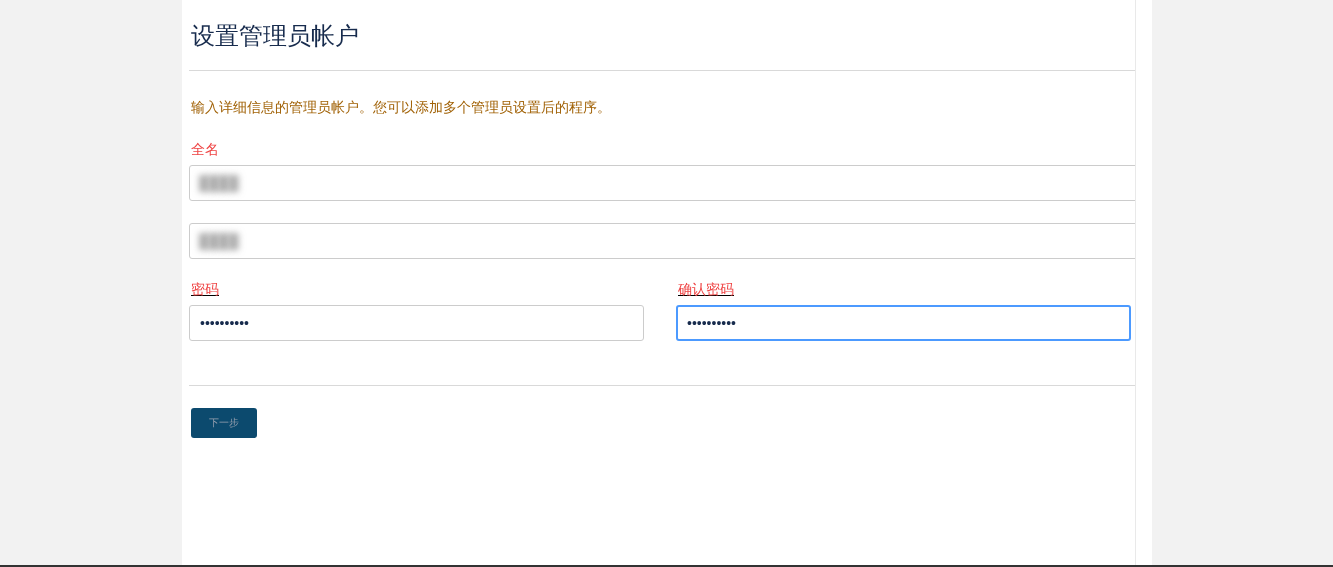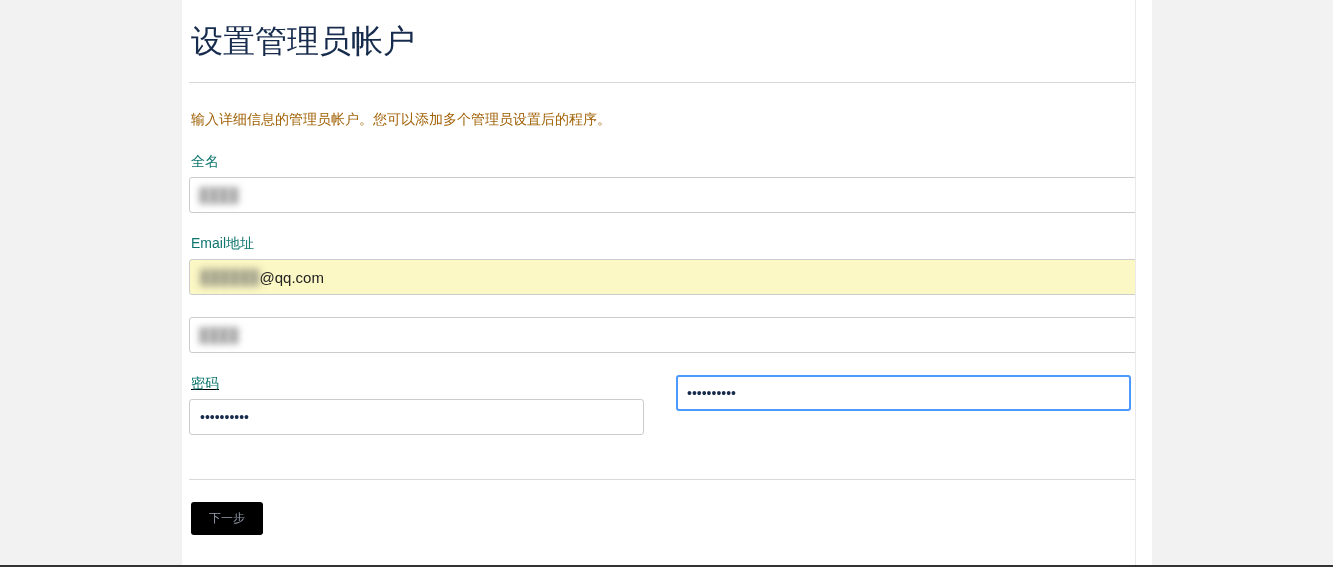--- a/index.html
+++ b/index.html
@@ -17,38 +17,38 @@
       margin: 0 auto;
       height: 100%;
       position: relative;
     }
     .content {
       padding: 20px 0;
       margin: 0 auto;
       width: 955px;
     }
     h2.title {
-      font-size: 32px;
+      font-size: 24px;
       font-weight: 500;
       color: #172b4d;
       margin: 0 0 18px 2px;
     }
     hr.divider {
       border: none;
       border-top: 1px solid #d9d9d9;
       margin: 0 0 28px 0;
     }
     .intro {
       color: #a16207;
       font-size: 14px;
       margin: 0 0 24px 2px;
     }
     .field { margin-bottom: 22px; }
     .field-label {
-      color: #0f766e;
+      color: #ef4444;
       font-size: 14px;
       margin: 0 0 6px 2px;
     }
     .text-input {
       width: 100%;
       height: 36px;
       border: 1px solid #cccccc;
       border-radius: 3px;
       padding: 6px 10px;
       font-size: 14px;
@@ -72,26 +72,26 @@
     .pw-row { display: flex; gap: 32px; text-decoration: underline; }
     .pw-col-left { flex: 0 0 455px; }
     .pw-col-right { flex: 0 0 455px; }
     hr.divider-bottom {
       border: none;
       border-top: 1px solid #d9d9d9;
       margin: 22px 0 22px 0;
     }
     .next-btn {
       display: inline-block;
-      background: #000000;
+      background: #0c4a6e;
       color: #97a0af;
       border: none;
       border-radius: 3px;
       padding: 8px 18px;
-      font-size: 12px;
+      font-size: 10px;
       cursor: not-allowed;
       margin: 0 0 24px 2px;
     }
     @keyframes spin { to { transform: rotate(360deg); } }
     .blurred-input-text {
       position: absolute;
       left: 10px;
       top: 50%;
       transform: translateY(-50%);
       color: transparent;
@@ -129,45 +129,37 @@
     
     <div class="field">
       <div class="field-label">全名</div>
       <div class="input-wrap">
         <input type="text" class="text-input" style="">
         <span class="blurred-input-text">████</span>
       </div>
     </div>
 
     
-    <div class="field">
-      <div class="field-label">Email地址</div>
-      <div class="text-input autofilled" style="padding:0;">
-        <div class="email-content">
-          <span class="blurred inline">██████</span>
-          <span class="email-visible">@qq.com</span>
-        </div>
-      </div>
-    </div>
 
     
     <div class="field">
       <div class="input-wrap">
         <input type="text" class="text-input" style="">
         <span class="blurred-input-text">████</span>
       </div>
     </div>
 
     
     <div class="pw-row">
       <div class="pw-col-left field">
         <div class="field-label">密码</div>
         <input type="password" class="text-input" value="••••••••••" style="">
       </div>
       <div class="pw-col-right field">
+        <div class="field-label">确认密码</div>
         <input type="password" class="text-input focused" value="••••••••••" style="">
       </div>
     </div>
 
     <hr class="divider-bottom">
 
     <button class="next-btn" disabled="">下一步</button>
 
     
 

